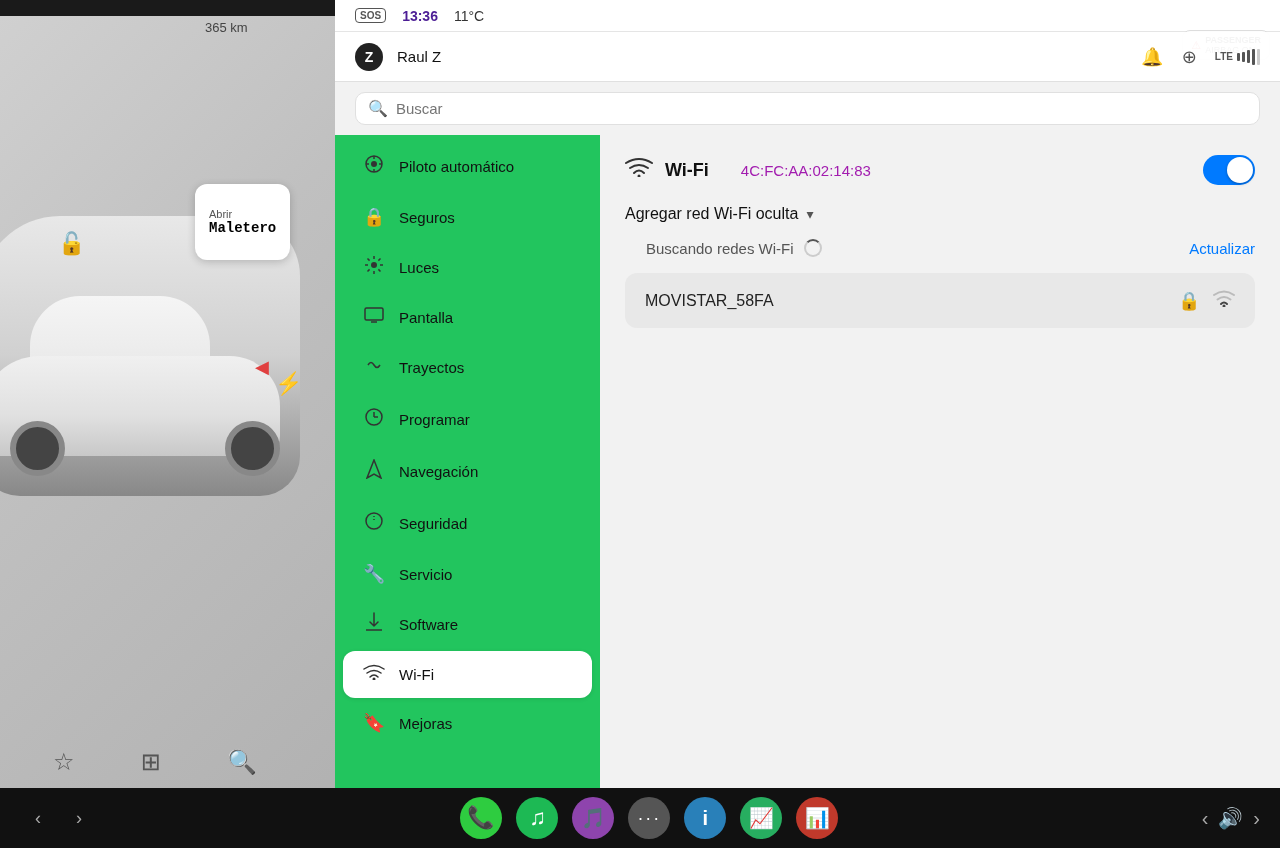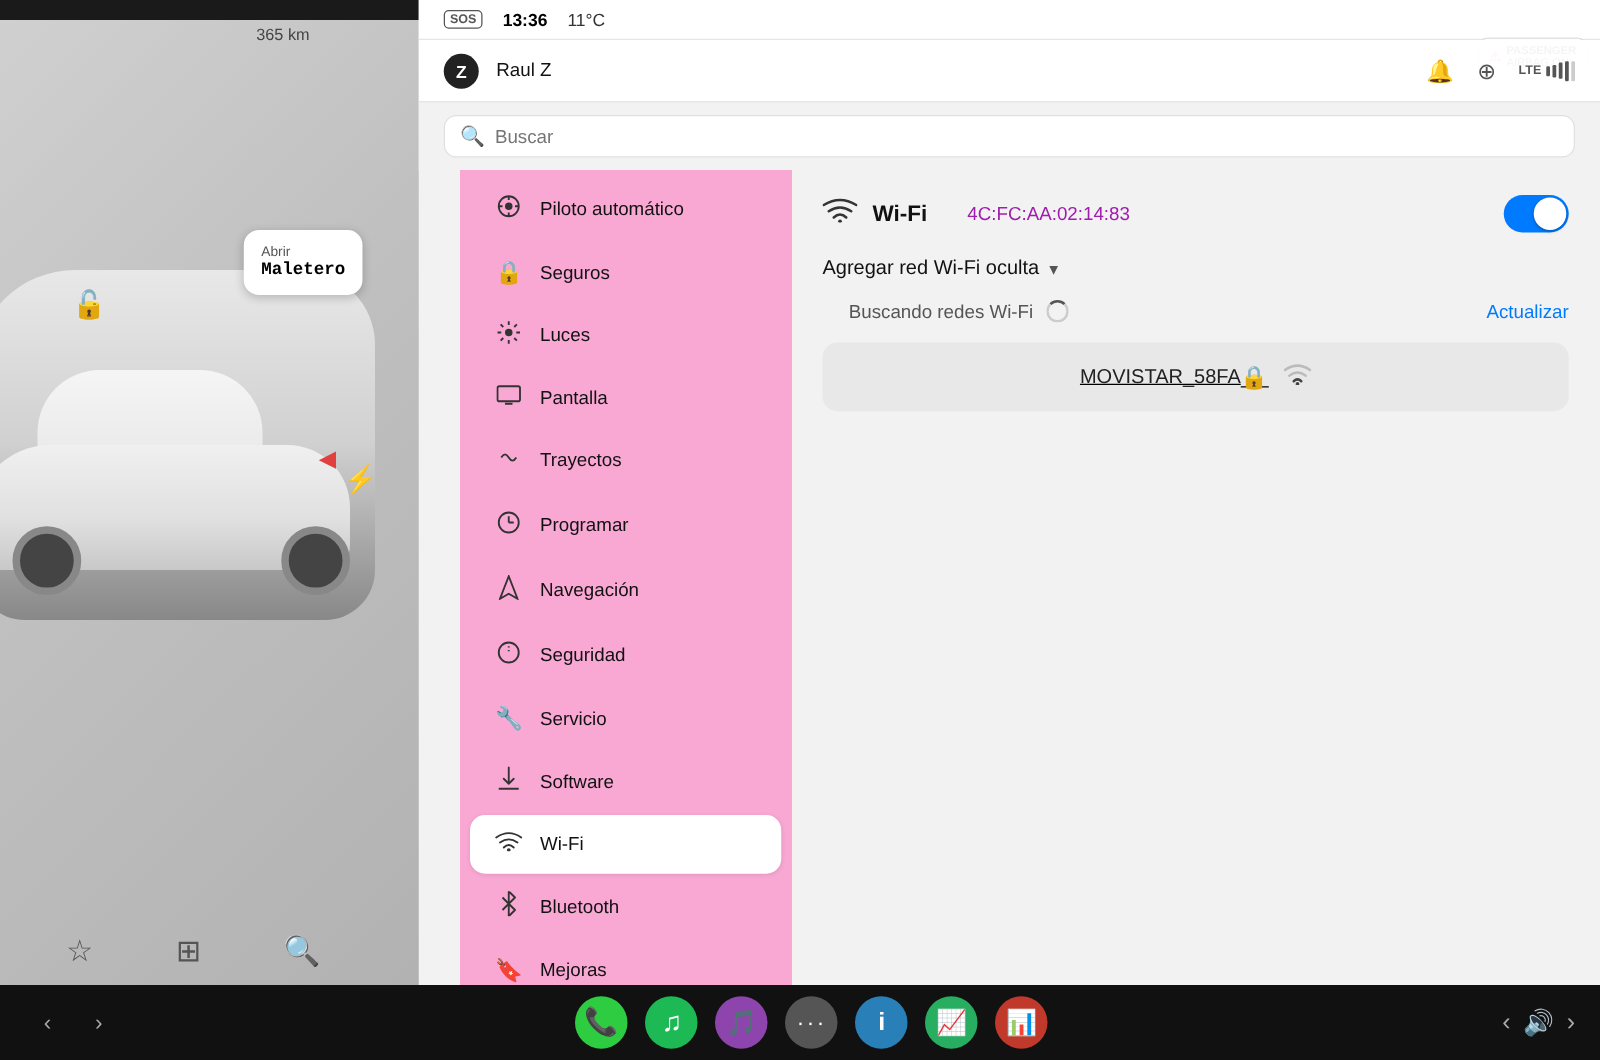--- a/index.html
+++ b/index.html
@@ -83,21 +83,21 @@
       border: 6px solid #888;
     }
 
     
     .trunk-button {
       position: absolute;
       top: 168px;
       left: 195px;
       background: white;
       border-radius: 12px;
-      padding: 12px 14px;
+      padding: 24px 14px;
       font-size: 13px;
       box-shadow: 0 2px 8px rgba(0,0,0,0.2);
       cursor: pointer;
     }
 
     .trunk-button .trunk-label {
       font-size: 11px;
       color: #555;
     }
 
@@ -260,25 +260,24 @@
     
     .content-area {
       display: flex;
       flex: 1;
       overflow: hidden;
     }
 
     
     .sidebar {
       width: 265px;
-      background: #f9a8d4;
+      background: #22c55e;
       padding: 5px 0;
       overflow-y: auto;
       flex-shrink: 0;
-      margin-left: 33px;
     }
 
     .sidebar-item {
       display: flex;
       align-items: center;
       gap: 14px;
       padding: 13px 20px;
       cursor: pointer;
       border-radius: 12px;
       margin: 1px 8px;
@@ -424,24 +423,23 @@
       font-weight: 500;
     }
 
     
     .network-item {
       background: #e8e8e8;
       border-radius: 12px;
       padding: 16px 20px;
       display: flex;
       align-items: center;
-      justify-content: center;
+      justify-content: space-between;
       margin-bottom: 8px;
       cursor: pointer;
-      text-decoration: underline;
     }
 
     .network-name {
       font-size: 16px;
       color: #222;
     }
 
     .network-icons {
       display: flex;
       align-items: center;
@@ -568,21 +566,21 @@
     <span class="car-bottom-icon">☆</span>
     <span class="car-bottom-icon">⊞</span>
     <span class="car-bottom-icon">🔍</span>
   </div>
 </div>
 
 <div class="settings-panel">
 
   <div style="position:relative; height:32px; background:white; display:flex; align-items:center; padding:0 20px; gap:16px; border-bottom:1px solid #e5e5e5;">
     <span class="sos-badge">SOS</span>
-    <span style="font-size:14px; font-weight:600; color:#000000;">13:36</span>
+    <span style="font-size:14px; font-weight:600; color:#4c1d95;">13:36</span>
     <span style="font-size:14px; color:#333;">11°C</span>
   </div>
 
   <div class="airbag-badge">
     <span style="font-size:11px; color:#c00;">⚠</span>
     <div>
       <div style="font-size:9px; font-weight:bold;">PASSENGER</div>
       <div style="font-size:9px;">AIRBAG ON</div>
     </div>
   </div>
@@ -723,28 +721,20 @@
           <svg width="22" height="16" viewBox="0 0 22 16" fill="none">
             <path d="M1 5 Q11 -2 21 5" stroke="#333" stroke-width="1.5" fill="none" stroke-linecap="round"></path>
             <path d="M4 9 Q11 4 18 9" stroke="#333" stroke-width="1.5" fill="none" stroke-linecap="round"></path>
             <path d="M7 13 Q11 9 15 13" stroke="#333" stroke-width="1.5" fill="none" stroke-linecap="round"></path>
             <circle cx="11" cy="15" r="1.5" fill="#333"></circle>
           </svg>
         </span>
         <span class="sidebar-item-label">Wi-Fi</span>
       </div>
 
-      <div class="sidebar-item">
-        <span class="sidebar-item-icon">
-          <svg width="14" height="20" viewBox="0 0 14 20" fill="none">
-            <path d="M2 5 L12 15 L7 20 L7 0 L12 5 L2 15" stroke="#333" stroke-width="1.5" fill="none" stroke-linejoin="round"></path>
-          </svg>
-        </span>
-        <span class="sidebar-item-label">Bluetooth</span>
-      </div>
 
       <div class="sidebar-item">
         <span class="sidebar-item-icon">🔖</span>
         <span class="sidebar-item-label">Mejoras</span>
       </div>
 
     </div>
 
     <div class="main-content">
 

